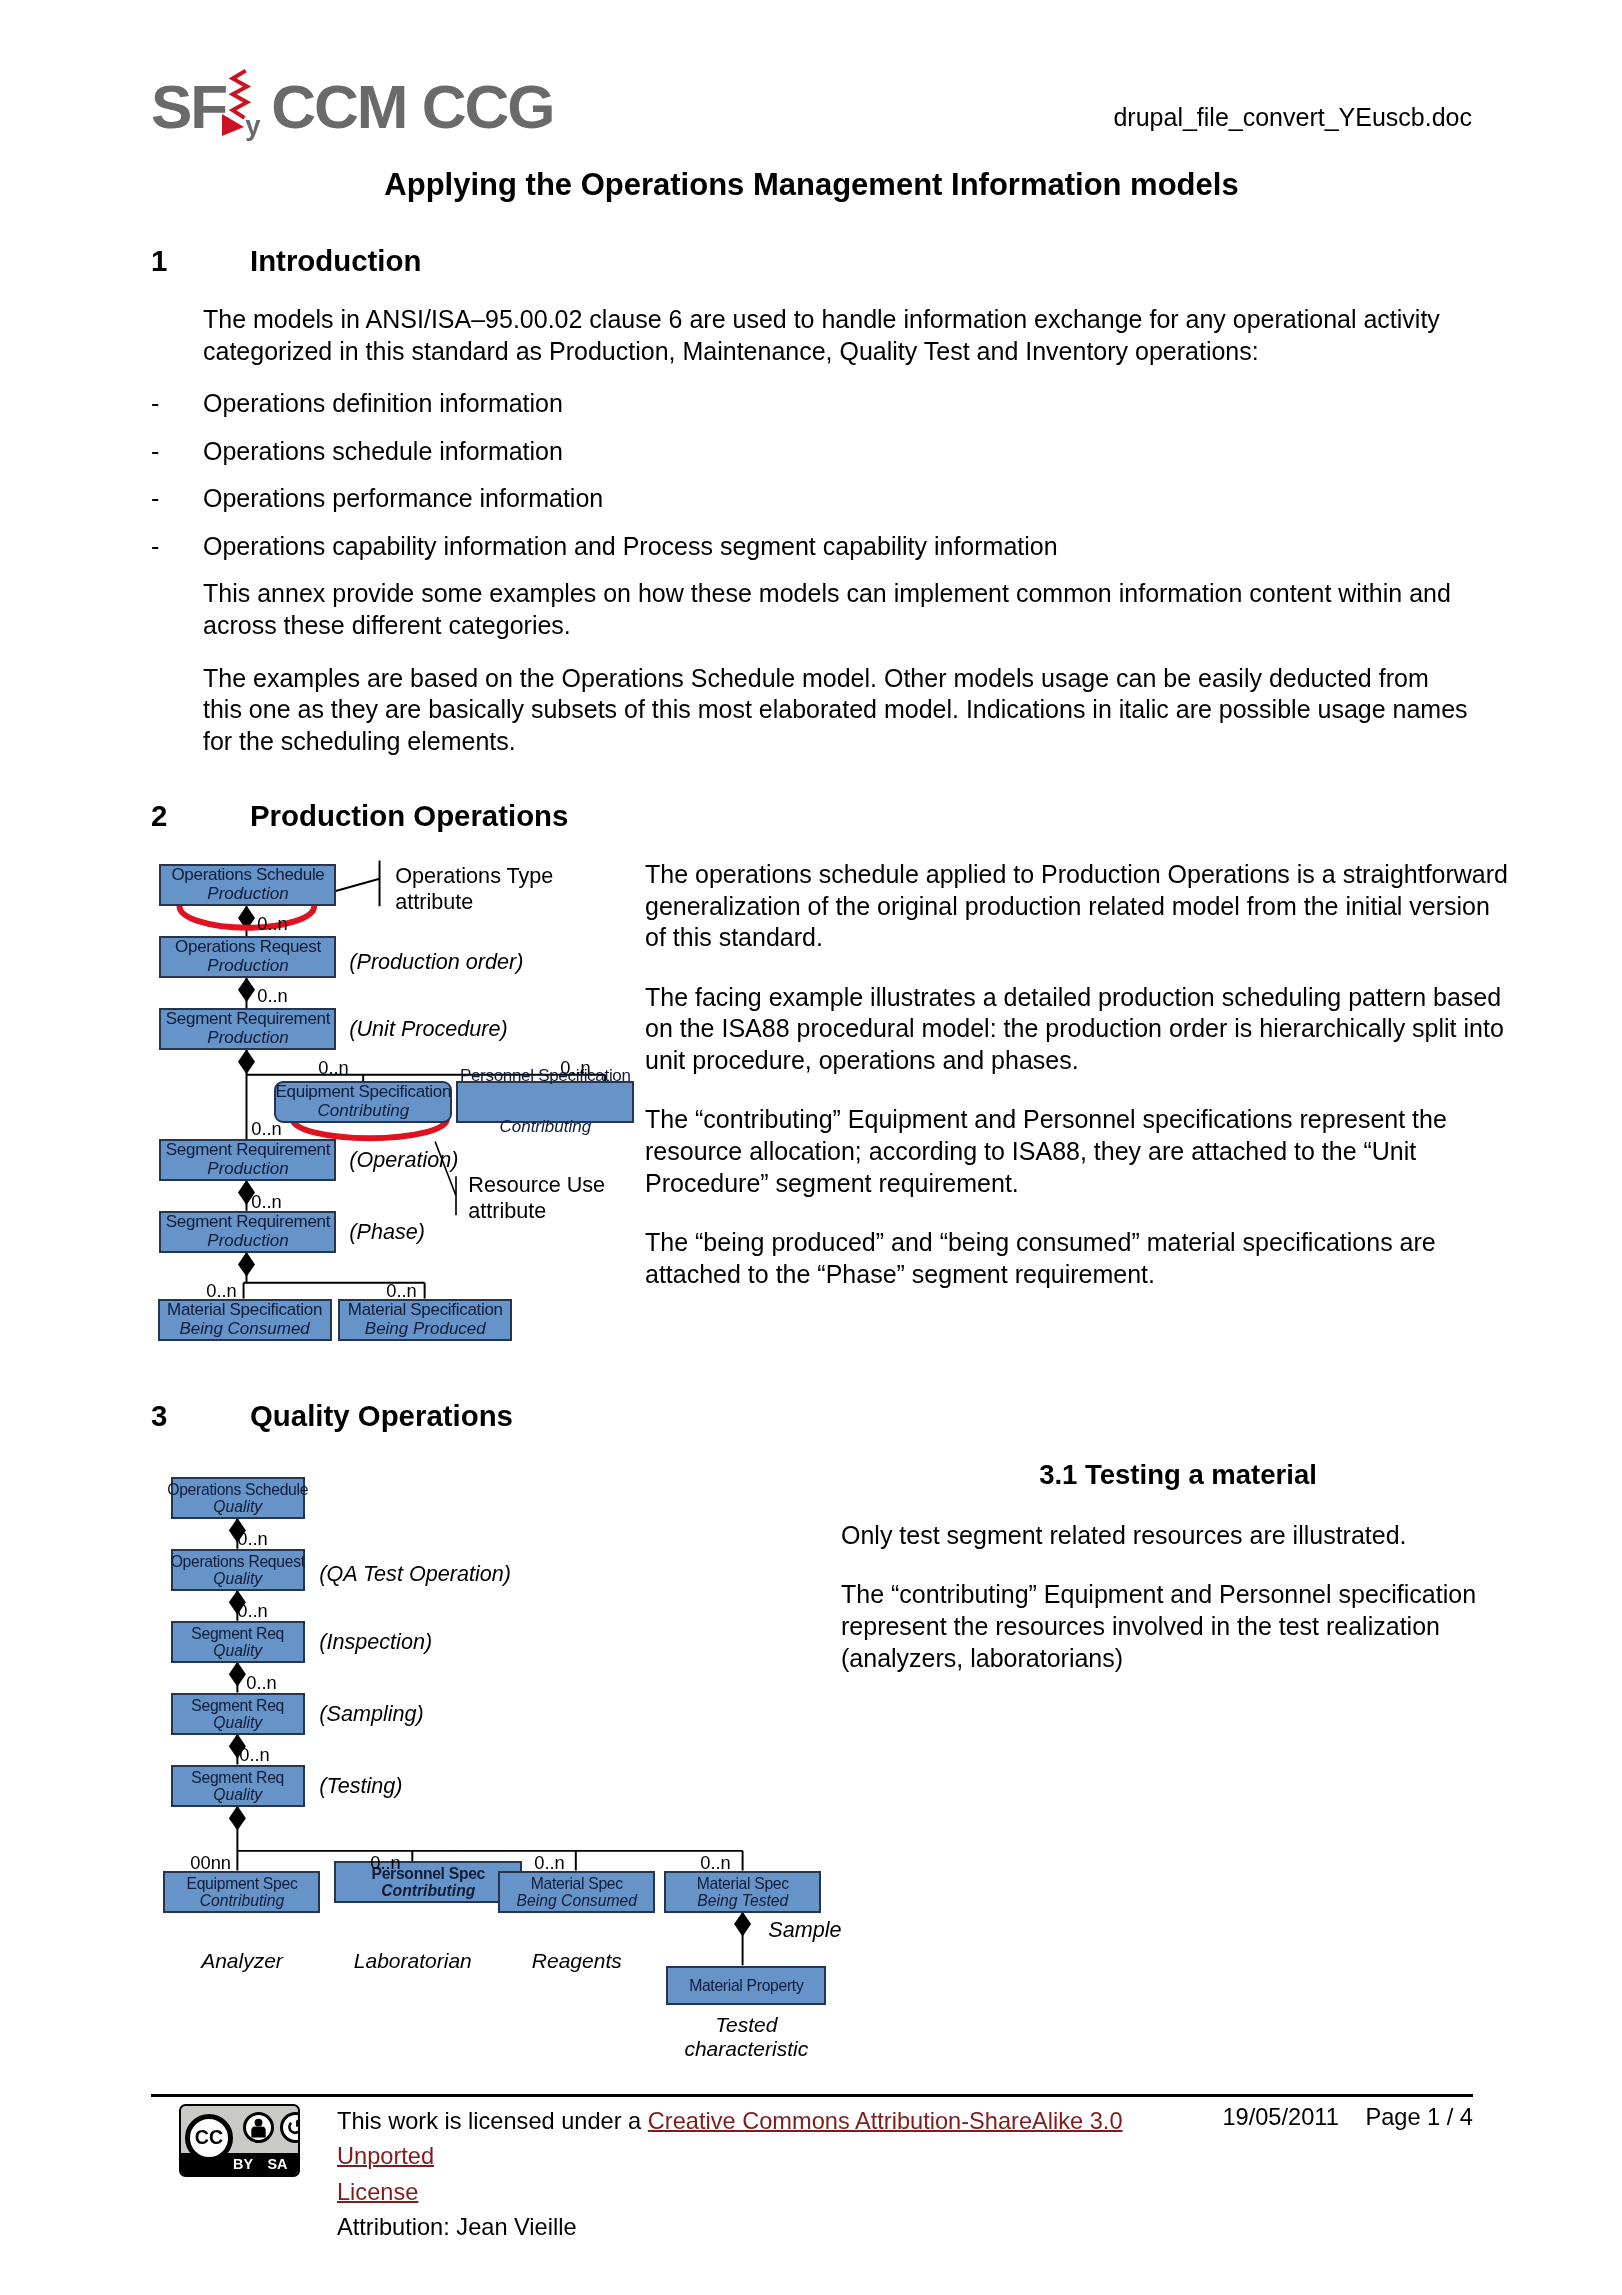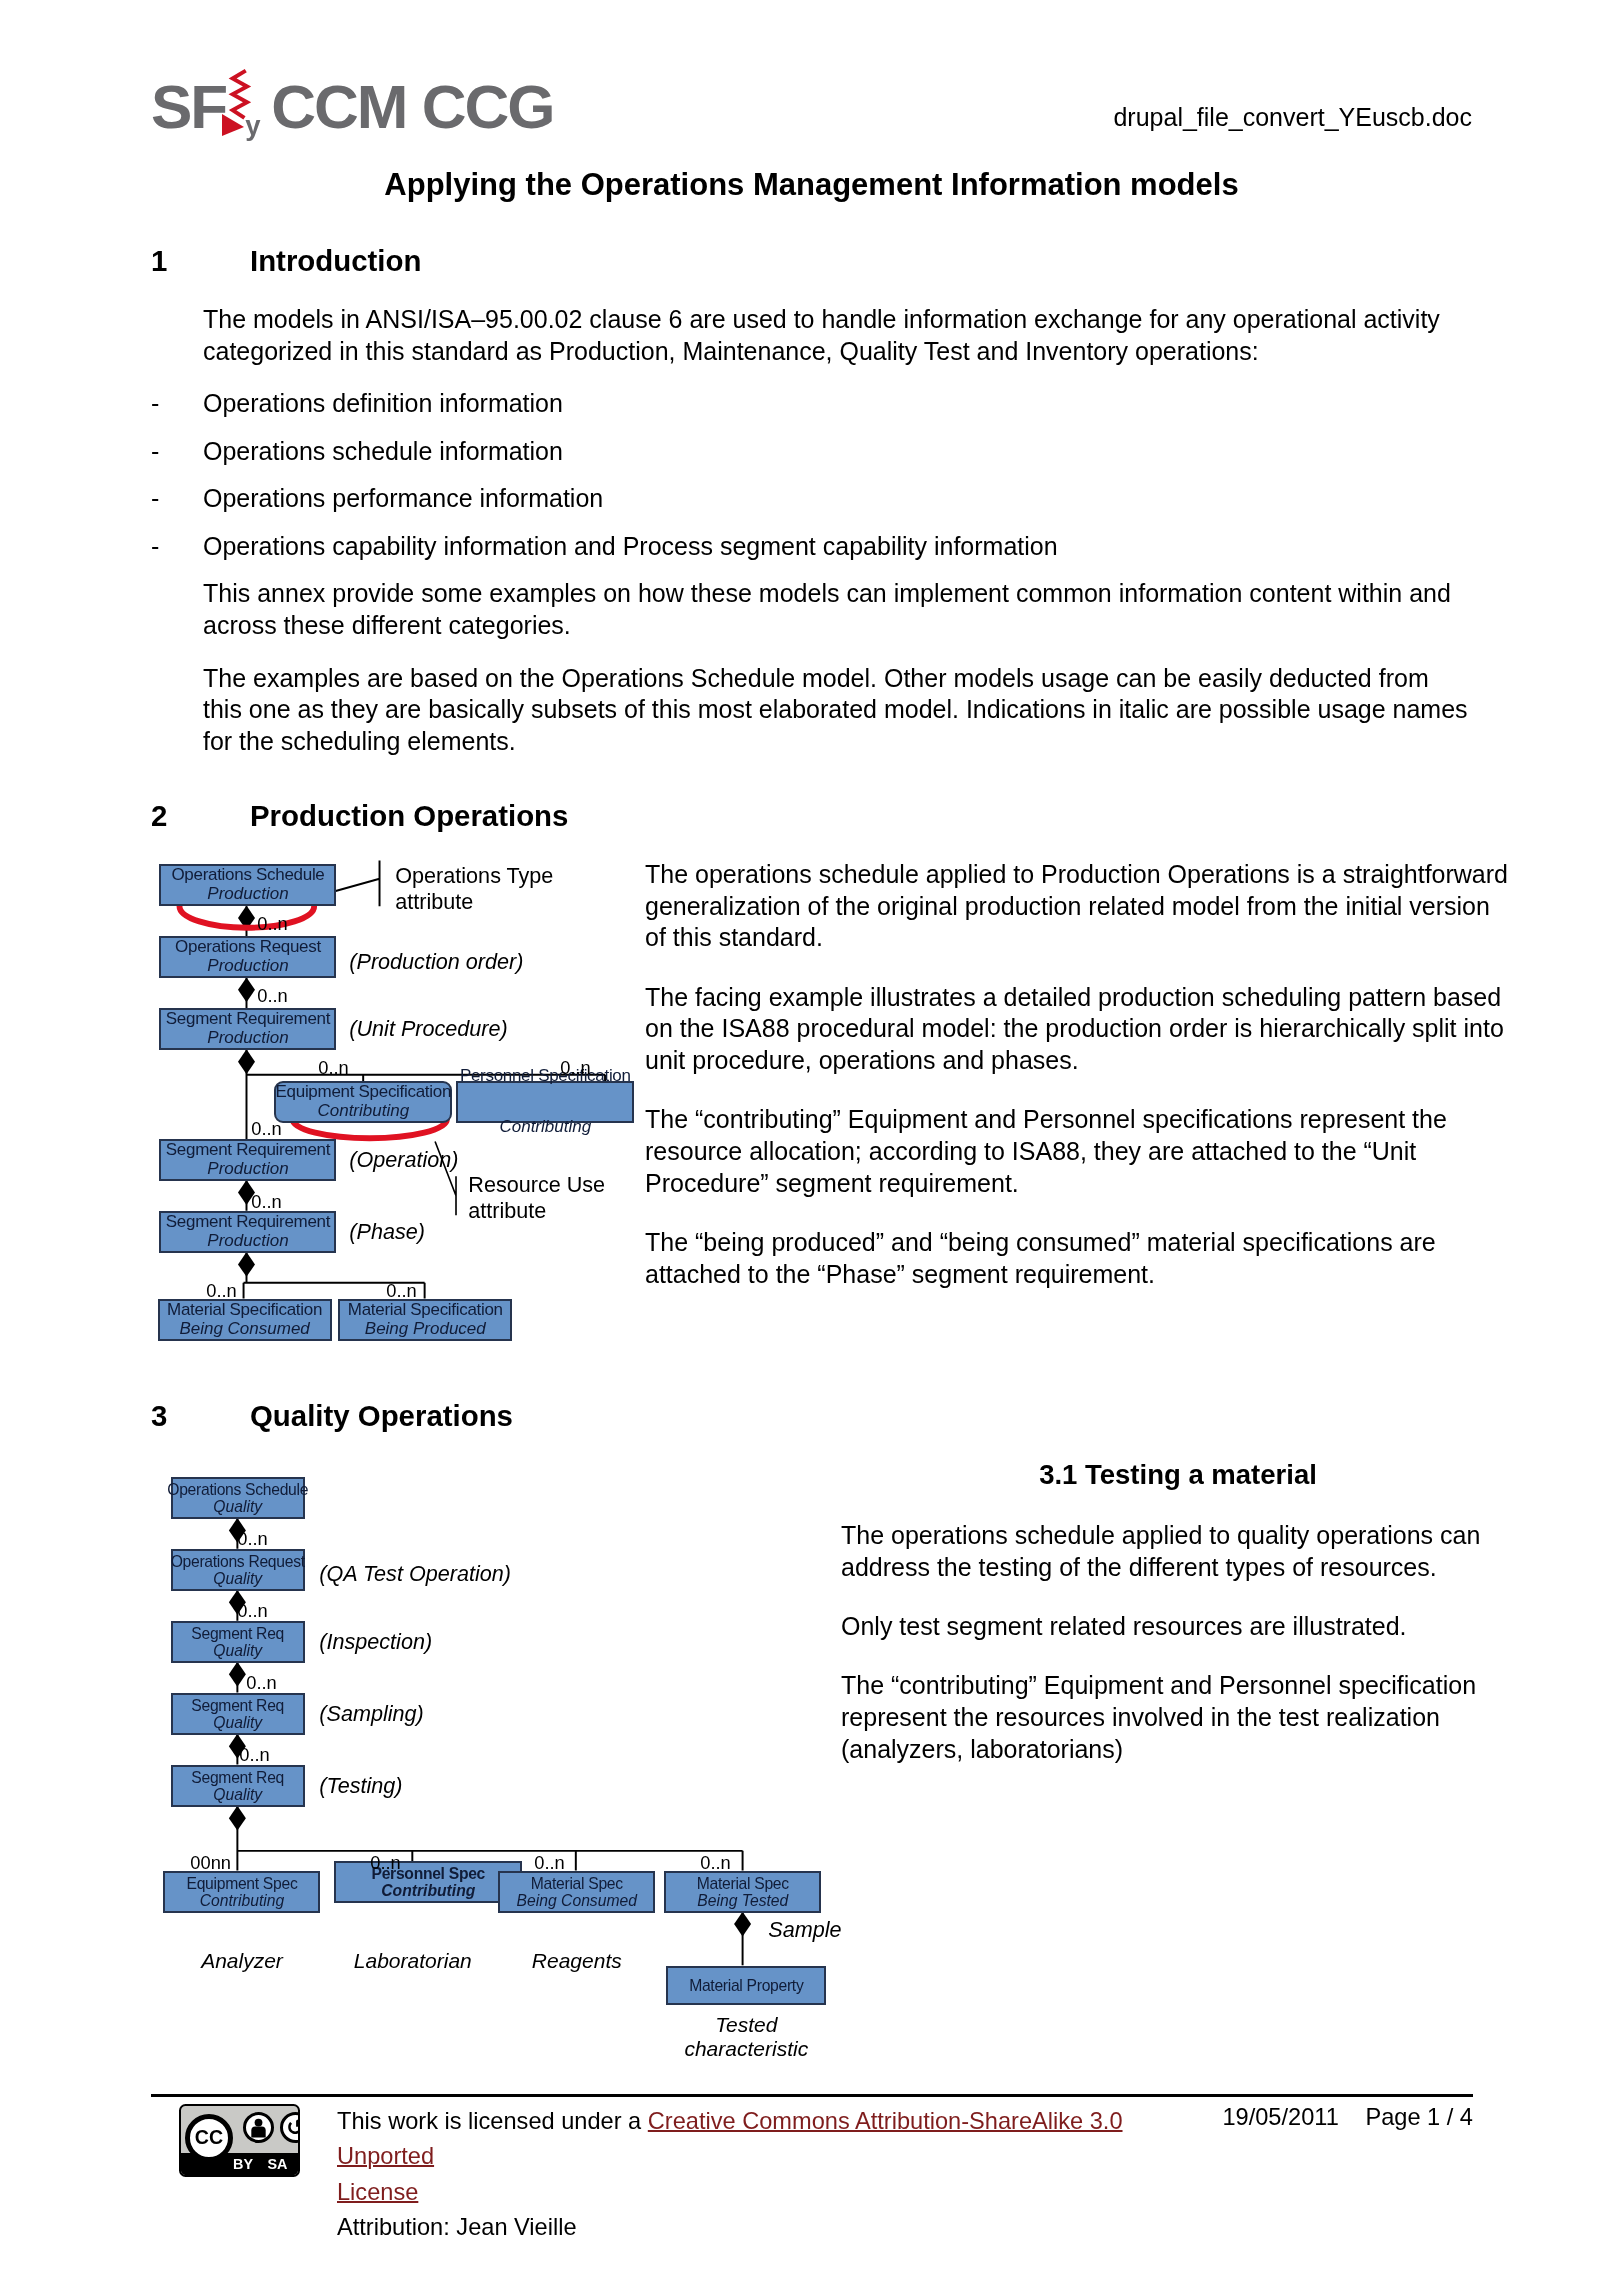--- a/index.html
+++ b/index.html
@@ -288,21 +288,20 @@
 
       <div class="underlabel" style="left:9.2px; top:484px; width:157px;">Analyzer</div>
       <div class="underlabel" style="left:180px; top:484px; width:157px;">Laboratorian</div>
       <div class="underlabel" style="left:344px; top:484px; width:157px;">Reagents</div>
       <div class="sidelabel" style="left:614px; top:452px;">Sample</div>
       <div class="underlabel" style="left:497px; top:548px; width:190px;">Tested characteristic</div>
     </div>
 
     <div class="coltext" style="left:690px; width:674px;">
       <div class="subhead">3.1 Testing a material</div>
-      <div class="para">The operations schedule applied to quality operations can address the testing of the different types of resources.</div>
       <div class="para">Only test segment related resources are illustrated.</div>
       <div class="para">The “contributing” Equipment and Personnel specification represent the resources involved in the test realization (analyzers, laboratorians)</div>
     </div>
   </div>
 
   <div class="footer">
     <div class="f-rule"></div>
     <div class="f-row">
       <div class="badge">
         <div class="badge-cc">CC</div>

